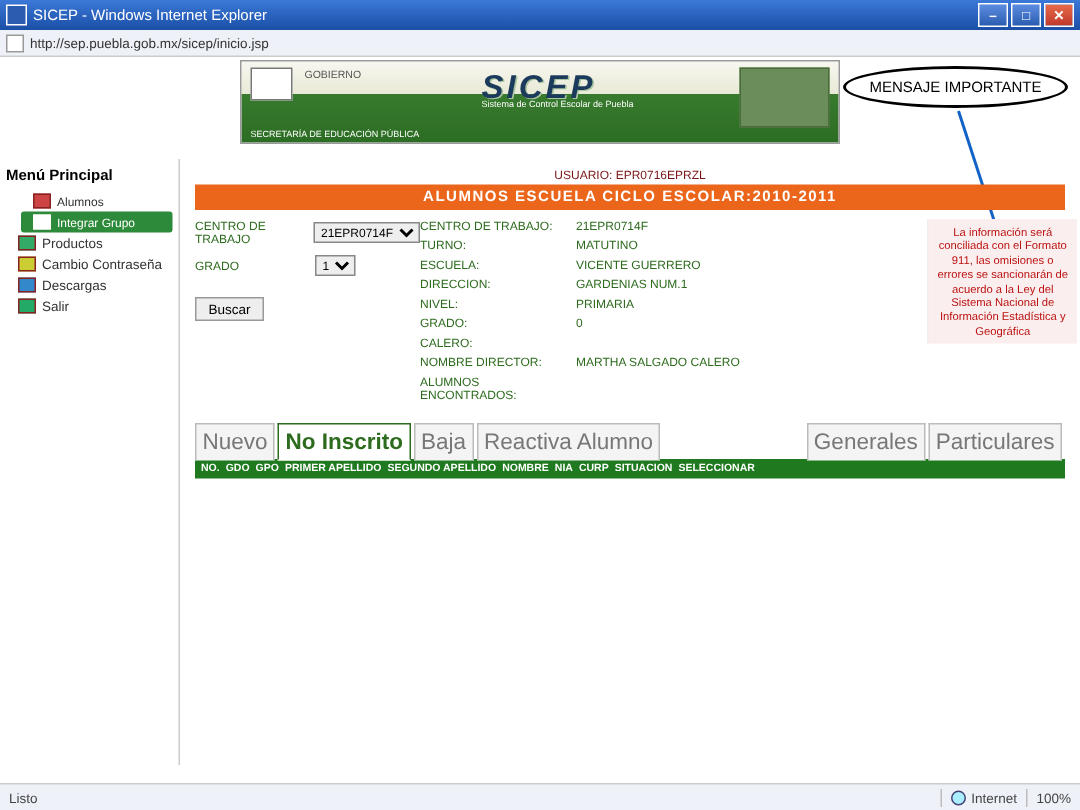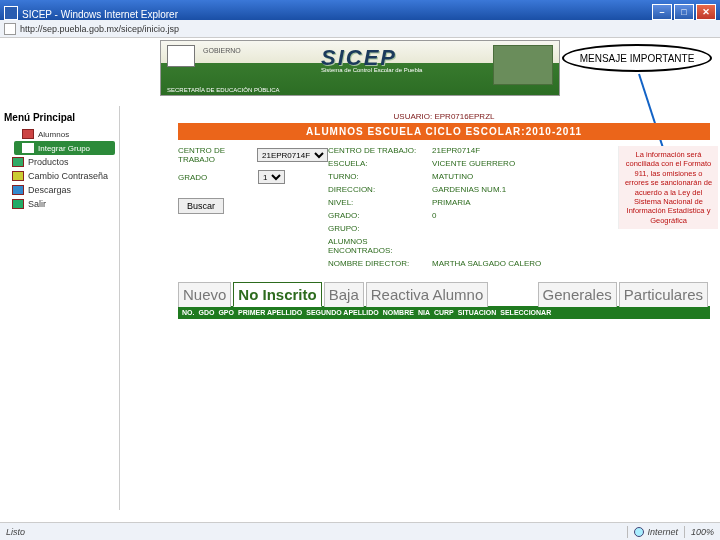--- a/index.html
+++ b/index.html
@@ -1,19 +1,19 @@
 <!DOCTYPE html>
 <html><head>
 <meta charset="utf-8">
 <style>
   * { box-sizing: border-box; margin: 0; padding: 0; }
   body { font-family: Tahoma, Arial, sans-serif; font-size: 10px; background: #fff; width: 720px; height: 540px; overflow: hidden; }
   
   
-  .titlebar { background: linear-gradient(to bottom, #3b78d8, #1a4fa6); height: 20px; display: flex; align-items: flex-end; padding: 0 4px; color: #fff; }
+  .titlebar { background: linear-gradient(to bottom, #3b78d8, #1a4fa6); height: 20px; display: flex; align-items: center; padding: 0 4px; color: #fff; }
   .titlebar .ie-icon { width: 14px; height: 14px; background: #2a5db0; border: 1px solid #fff; margin-right: 4px; display: inline-block; }
   .titlebar .title { flex: 1; font-size: 10px; }
   .winbtn { width: 20px; height: 16px; margin-left: 2px; border: 1px solid #fff; background: linear-gradient(#5d8de0,#2a5db0); color: #fff; display: flex; align-items: center; justify-content: center; font-size: 9px; font-weight: bold; cursor: pointer; }
   .winbtn.close { background: linear-gradient(#e86a4a,#c0392b); }
   
   
   .addrbar { background: #eef2f8; height: 18px; display: flex; align-items: center; padding: 0 4px; border-bottom: 1px solid #ccc; font-size: 9px; }
   .addrbar .page-icon { width: 12px; height: 12px; border: 1px solid #999; background: #fff; margin-right: 4px; display: inline-block; }
   .addrbar .url { color: #333; }
   
@@ -25,21 +25,21 @@
   .banner-sicep { position:absolute; left:160px; top:4px; font-size:22px; font-weight:bold; color:#1b3a5c; font-style:italic; letter-spacing:2px; text-shadow:1px 1px 0 #a9c4a0;}
   .banner-sicep-sub { position:absolute; left:160px; top:26px; font-size:6px; color:#fff;}
   .banner-sep { position:absolute; left:6px; bottom:2px; font-size:6px; color:#fff;}
   .banner-people { position:absolute; right:6px; top:4px; width:60px; height:40px; background:#6a8d5b; border:1px solid #4a6d3b;}
   
   
   .callout { position: absolute; right: 8px; top: 6px; width: 150px; height: 28px; border: 2px solid #000; border-radius: 50%/50%; background: #fff; display: flex; align-items: center; justify-content: center; font-size: 10px; }
   .callout-line { position:absolute; width:2px; height:100px; background:#1363c6; right:80px; top:36px; transform:rotate(-18deg); transform-origin:top; }
   
   
-  .main { display: flex; height: 404px; gap: 48px; }
+  .main { display: flex; height: 404px; }
   .sidebar { width: 120px; border-right: 1px solid #ccc; padding: 6px 4px; }
   .sidebar h4 { font-size: 10px; font-weight: bold; margin-bottom: 4px; }
   .side-item { display: flex; align-items: center; padding: 2px 0 2px 8px; font-size: 9px; color: #333; cursor: pointer; }
   .side-item .mi { width: 12px; height: 10px; margin-right: 4px; display: inline-block; background:#c44; border:1px solid #822;}
   .side-item.sel { background:#2c8a3a; color:#fff; border-radius:2px;}
   .side-item.lvl2 { margin-left: 10px; font-size:8px;}
   
   .content { flex: 1; padding: 6px 10px; position: relative; }
   .usuario { text-align: center; font-size: 8px; color: #7a1515; margin-bottom: 2px;}
   .section-title { background: #eb651a; color:#fff; text-align:center; font-size:10px; font-weight:bold; padding:3px 12px; letter-spacing:1px; margin-bottom:6px;}
@@ -62,21 +62,21 @@
   .tabs { display:flex; margin-top:10px; }
   .tab { border:1px solid #bbb; border-bottom:none; padding:3px 4px; font-size:15px; color:#777; background:#f4f4f4; margin-right:2px; cursor:pointer;}
   .tab.active { color:#2d6b1e; font-weight:bold; background:#fff; border:1px solid #2d6b1e; border-bottom:1px solid #fff;}
   .tab.r { margin-left:auto;}
   
   
   .gridhead { background:#1f7a1f; color:#fff; font-size:7px; font-weight:bold; padding:3px 4px; display:flex; gap:4px; margin-top:-1px;}
   .gridhead span { white-space:nowrap;}
   
   
-  .statusbar { position:absolute; bottom:0; left:0; right:0; height:18px; background:#eef2f8; border-top:1px solid #ccc; display:flex; align-items:center; font-size:9px; padding:0 6px; color:#444;font-style:italic;}
+  .statusbar { position:absolute; bottom:0; left:0; right:0; height:18px; background:#eef2f8; border-top:1px solid #ccc; display:flex; align-items:center; font-size:9px; padding:0 6px; color:#444;}
   .statusbar .sp { flex:1;}
   .statusbar .globe { width:10px;height:10px;border:1px solid #447; border-radius:50%; background:#aef; margin-right:3px; display:inline-block;}
   .statusbar .divider { width:1px; height:12px; background:#bbb; margin:0 6px;}
 </style>
 </head>
 <body>
 
 <div class="titlebar">
   <span class="ie-icon"></span>
   <span class="title">SICEP - Windows Internet Explorer</span>
@@ -153,50 +153,50 @@
         </div>
         <button class="buscar">Buscar</button>
       </div>
 
       <div class="info">
         <div class="irow">
             <span class="lbl">CENTRO DE TRABAJO:</span>
             <span class="val">21EPR0714F</span>
           </div>
         <div class="irow">
+            <span class="lbl">TURNO:</span>
+            <span class="val">MATUTINO</span>
+          </div>
+        <div class="irow">
             <span class="lbl">ESCUELA:</span>
             <span class="val">VICENTE GUERRERO</span>
           </div>
         <div class="irow">
-            <span class="lbl">TURNO:</span>
-            <span class="val">MATUTINO</span>
-          </div>
-        <div class="irow">
             <span class="lbl">DIRECCION:</span>
             <span class="val">GARDENIAS NUM.1</span>
           </div>
         <div class="irow">
             <span class="lbl">NIVEL:</span>
             <span class="val">PRIMARIA</span>
           </div>
         <div class="irow">
             <span class="lbl">GRADO:</span>
             <span class="val">0</span>
           </div>
         <div class="irow">
-            <span class="lbl">GRUPO:</span>
+            <span class="lbl">CALERO:</span>
             <span class="val"></span>
+          </div>
+        <div class="irow">
+            <span class="lbl">NOMBRE DIRECTOR:</span>
+            <span class="val">MARTHA SALGADO CALERO</span>
           </div>
         <div class="irow">
             <span class="lbl">ALUMNOS ENCONTRADOS:</span>
             <span class="val"></span>
-          </div>
-        <div class="irow">
-            <span class="lbl">NOMBRE DIRECTOR:</span>
-            <span class="val">MARTHA SALGADO CALERO</span>
           </div>
       </div>
     </div>
 
     <div class="warnbox">La información será conciliada con el Formato 911, las omisiones o errores se sancionarán de acuerdo a la Ley del Sistema Nacional de Información Estadística y Geográfica</div>
 
     <div class="tabs">
       <div class="tab">Nuevo</div>
       <div class="tab active">No Inscrito</div>
       <div class="tab">Baja</div>

